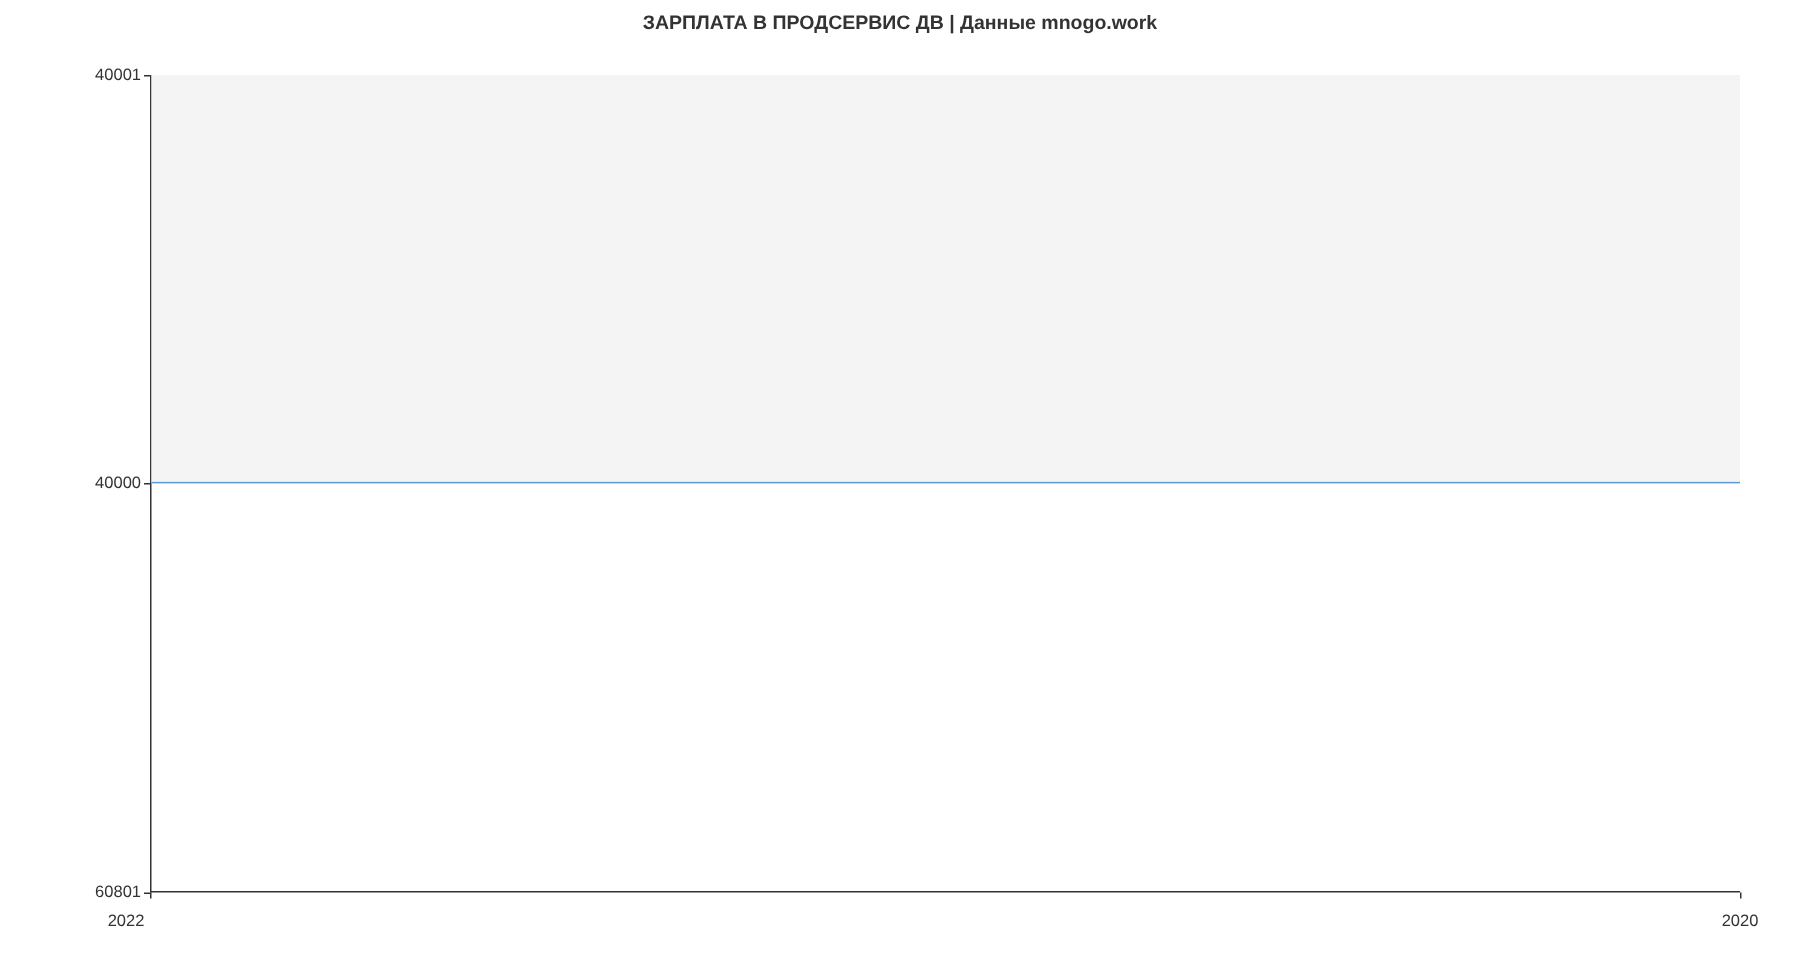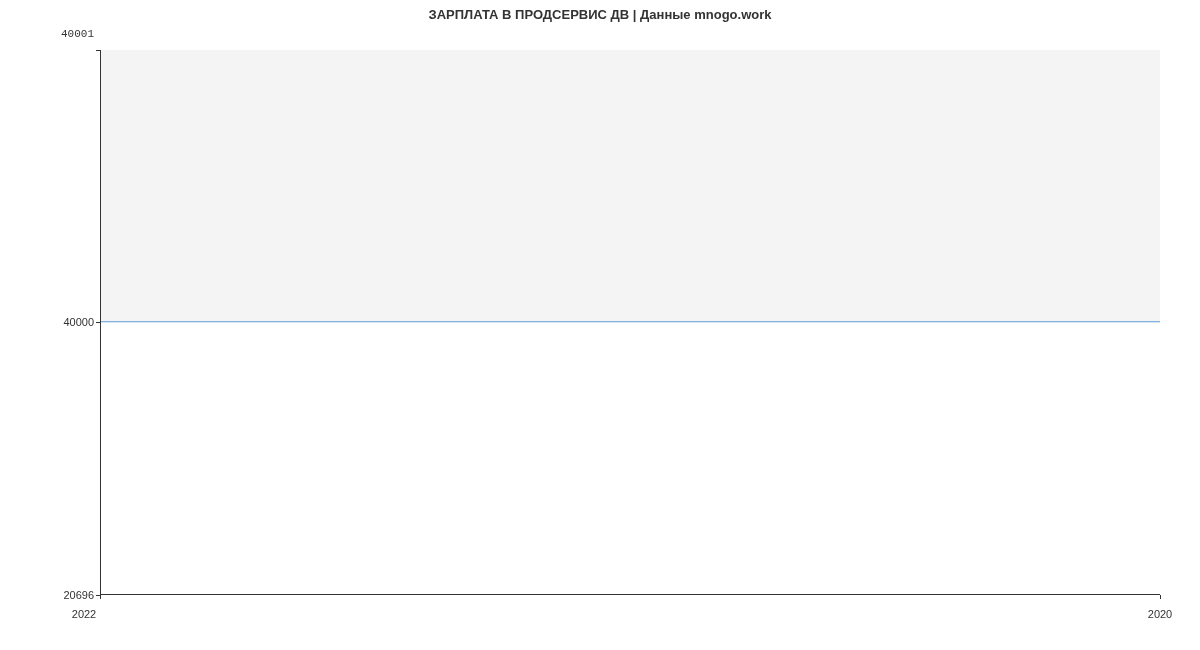--- a/index.html
+++ b/index.html
@@ -90,22 +90,22 @@
 
   <div class="plot-area">
     <div class="fill-upper"></div>
     <div class="data-line"></div>
   </div>
 
   <div class="y-tick-mark" style="top: 50px;"></div>
   <div class="y-tick-mark" style="top: 322px;"></div>
   <div class="y-tick-mark" style="top: 595px;"></div>
 
-  <div class="y-tick-label" style="top: 34px; font-family: Liberation Mono, monospace;">40001</div>
+  <div class="y-tick-label" style="top: 50px;">40001</div>
   <div class="y-tick-label" style="top: 322px; text-align: right;">40000</div>
-  <div class="y-tick-label" style="top: 595px;">20696</div>
+  <div class="y-tick-label" style="top: 595px;">60801</div>
 
   <div class="x-tick-mark" style="left: 100px;"></div>
   <div class="x-tick-mark" style="left: 1160px;"></div>
 
   <div class="x-tick-label" style="left: 84px;">2022</div>
   <div class="x-tick-label" style="left: 1160px;">2020</div>
 </div>
 
 </body></html>

